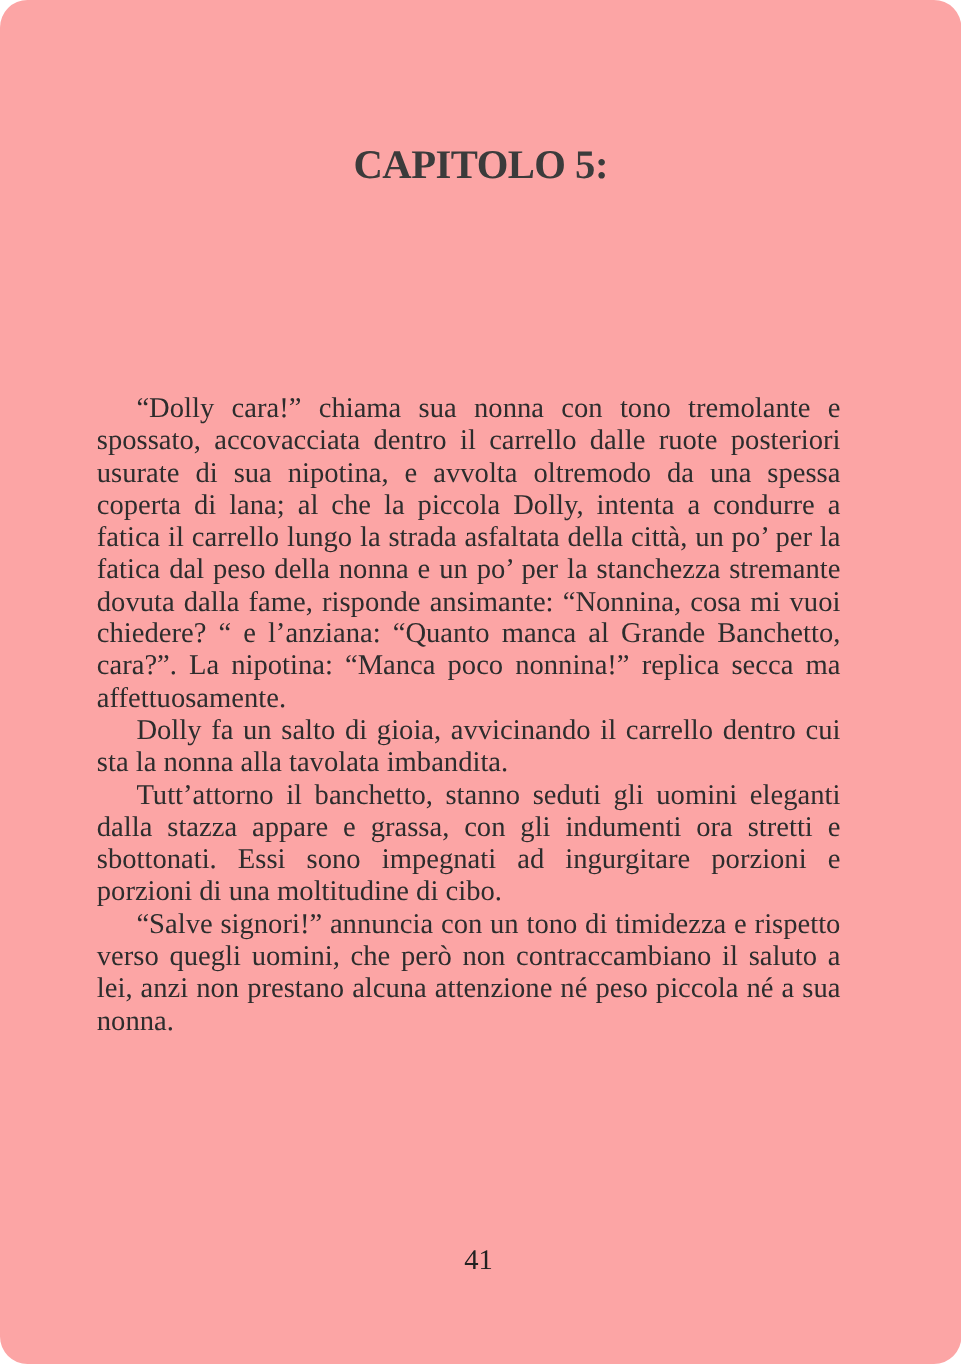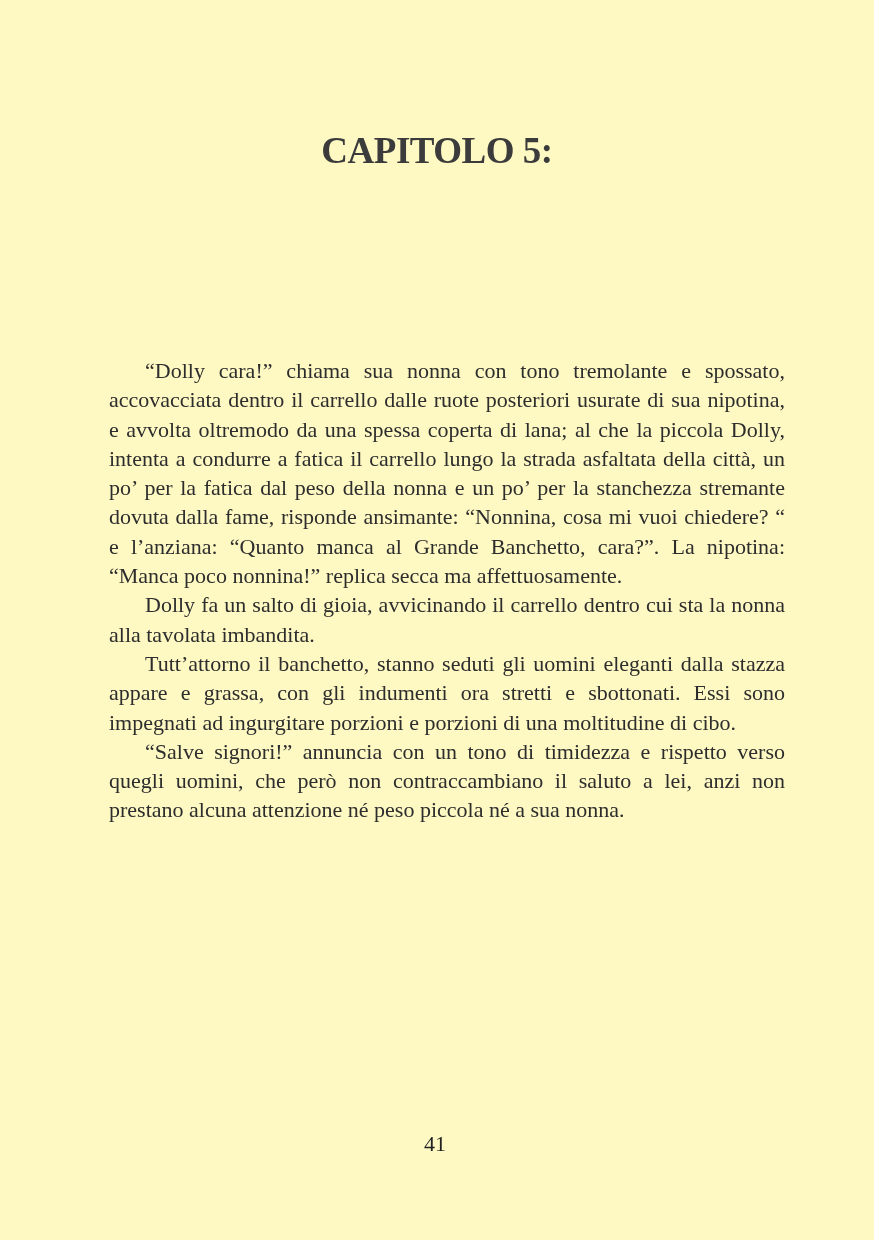--- a/index.html
+++ b/index.html
@@ -10,58 +10,59 @@
     width: 874px;
     height: 1240px;
     background: #ffffff;
     position: relative;
     font-family: "Liberation Serif", serif;
     overflow: hidden;
   }
   .page {
     position: absolute;
     inset: 0;
-    background: #fef9c3;
+    background: #fca5a5;
+    border-radius: 25px;
   }
   .chapter-title {
     position: absolute;
     top: 128px;
     left: 0;
     width: 874px;
     text-align: center;
     font-weight: bold;
     font-size: 37px;
     line-height: 46px;
     color: #3b3b3b;
     letter-spacing: -0.5px;
   }
   .body-text {
     position: absolute;
     top: 356px;
-    left: 109px;
+    left: 88px;
     width: 676px;
-    font-size: 22px;
+    font-size: 26px;
     line-height: 29.3px;
     color: #2d2d2d;
     text-align: justify;
     hyphens: auto;
     -webkit-hyphens: auto;
   }
   .body-text p {
     margin: 0;
     padding: 0;
     text-indent: 36px;
   }
   .page-number {
     position: absolute;
     top: 1131px;
     left: 0;
     width: 870px;
     text-align: center;
-    font-size: 22px;
+    font-size: 26px;
     color: #222222;
   }
 </style>
 </head>
 <body>
 
 <div class="page">
 
   <div class="chapter-title">
     <div>CAPITOLO 5:</div>

